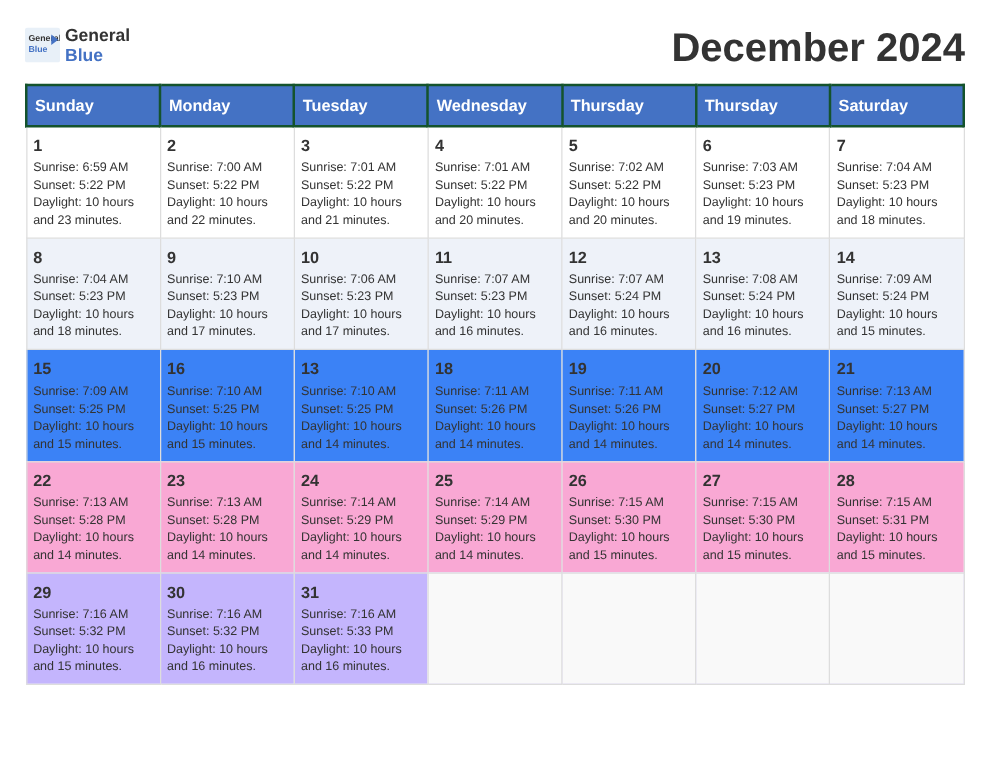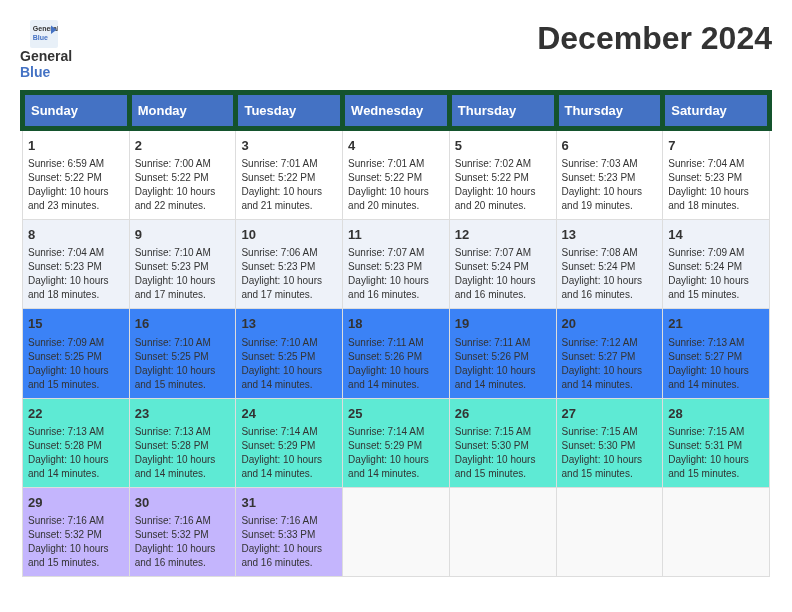--- a/index.html
+++ b/index.html
@@ -12,21 +12,20 @@
     }
     .header-section {
       display: flex;
       justify-content: space-between;
       align-items: flex-start;
       margin-bottom: 10px;
     }
     .logo {
       display: flex;
       align-items: center;
-      flex-direction: column;
     }
     .logo-icon {
       width: 28px;
       height: 28px;
       margin-right: 4px;
     }
     .title-block {
       text-align: right;
       margin-left: 32px;
     }
@@ -46,21 +45,21 @@
     }
     thead tr {
       background-color: #4472c4;
       color: white;
     }
     thead th {
       padding: 8px 6px;
       font-size: 13px;
       font-weight: bold;
       text-align: left;
-      border: 5px solid #14532d;
+      border: 2px solid #14532d;
       margin-top: 24px;
     }
     tbody tr {
       border-bottom: 1px solid #ddd;
     }
     tbody tr:nth-child(odd) {
       background-color: #ffffff;
     }
     tbody tr:nth-child(even) {
       background-color: #f2f5fb;
@@ -137,21 +136,21 @@
       </tr>
       <tr style="background-color: #3b82f6;">
         <td><span class="day-num">15</span><span>Sunrise: 7:09 AM</span><br><span>Sunset: 5:25 PM</span><br><span>Daylight: 10 hours and 15 minutes.</span></td>
         <td><span class="day-num">16</span><span>Sunrise: 7:10 AM</span><br><span>Sunset: 5:25 PM</span><br><span>Daylight: 10 hours and 15 minutes.</span></td>
         <td><span class="day-num">13</span><span>Sunrise: 7:10 AM</span><br><span>Sunset: 5:25 PM</span><br><span>Daylight: 10 hours and 14 minutes.</span></td>
         <td><span class="day-num">18</span><span>Sunrise: 7:11 AM</span><br><span>Sunset: 5:26 PM</span><br><span>Daylight: 10 hours and 14 minutes.</span></td>
         <td><span class="day-num">19</span><span>Sunrise: 7:11 AM</span><br><span>Sunset: 5:26 PM</span><br><span>Daylight: 10 hours and 14 minutes.</span></td>
         <td><span class="day-num">20</span><span>Sunrise: 7:12 AM</span><br><span>Sunset: 5:27 PM</span><br><span>Daylight: 10 hours and 14 minutes.</span></td>
         <td><span class="day-num">21</span><span>Sunrise: 7:13 AM</span><br><span>Sunset: 5:27 PM</span><br><span>Daylight: 10 hours and 14 minutes.</span></td>
       </tr>
-      <tr style="background-color: #5eead4; padding-left: 28px;">
+      <tr style="background-color: #f9a8d4; padding-left: 28px;">
         <td><span class="day-num">22</span><span>Sunrise: 7:13 AM</span><br><span>Sunset: 5:28 PM</span><br><span>Daylight: 10 hours and 14 minutes.</span></td>
         <td><span class="day-num">23</span><span>Sunrise: 7:13 AM</span><br><span>Sunset: 5:28 PM</span><br><span>Daylight: 10 hours and 14 minutes.</span></td>
         <td><span class="day-num">24</span><span>Sunrise: 7:14 AM</span><br><span>Sunset: 5:29 PM</span><br><span>Daylight: 10 hours and 14 minutes.</span></td>
         <td><span class="day-num">25</span><span>Sunrise: 7:14 AM</span><br><span>Sunset: 5:29 PM</span><br><span>Daylight: 10 hours and 14 minutes.</span></td>
         <td><span class="day-num">26</span><span>Sunrise: 7:15 AM</span><br><span>Sunset: 5:30 PM</span><br><span>Daylight: 10 hours and 15 minutes.</span></td>
         <td><span class="day-num">27</span><span>Sunrise: 7:15 AM</span><br><span>Sunset: 5:30 PM</span><br><span>Daylight: 10 hours and 15 minutes.</span></td>
         <td><span class="day-num">28</span><span>Sunrise: 7:15 AM</span><br><span>Sunset: 5:31 PM</span><br><span>Daylight: 10 hours and 15 minutes.</span></td>
       </tr>
       <tr style="background-color: #c4b5fd;">
         <td><span class="day-num">29</span><span>Sunrise: 7:16 AM</span><br><span>Sunset: 5:32 PM</span><br><span>Daylight: 10 hours and 15 minutes.</span></td>

